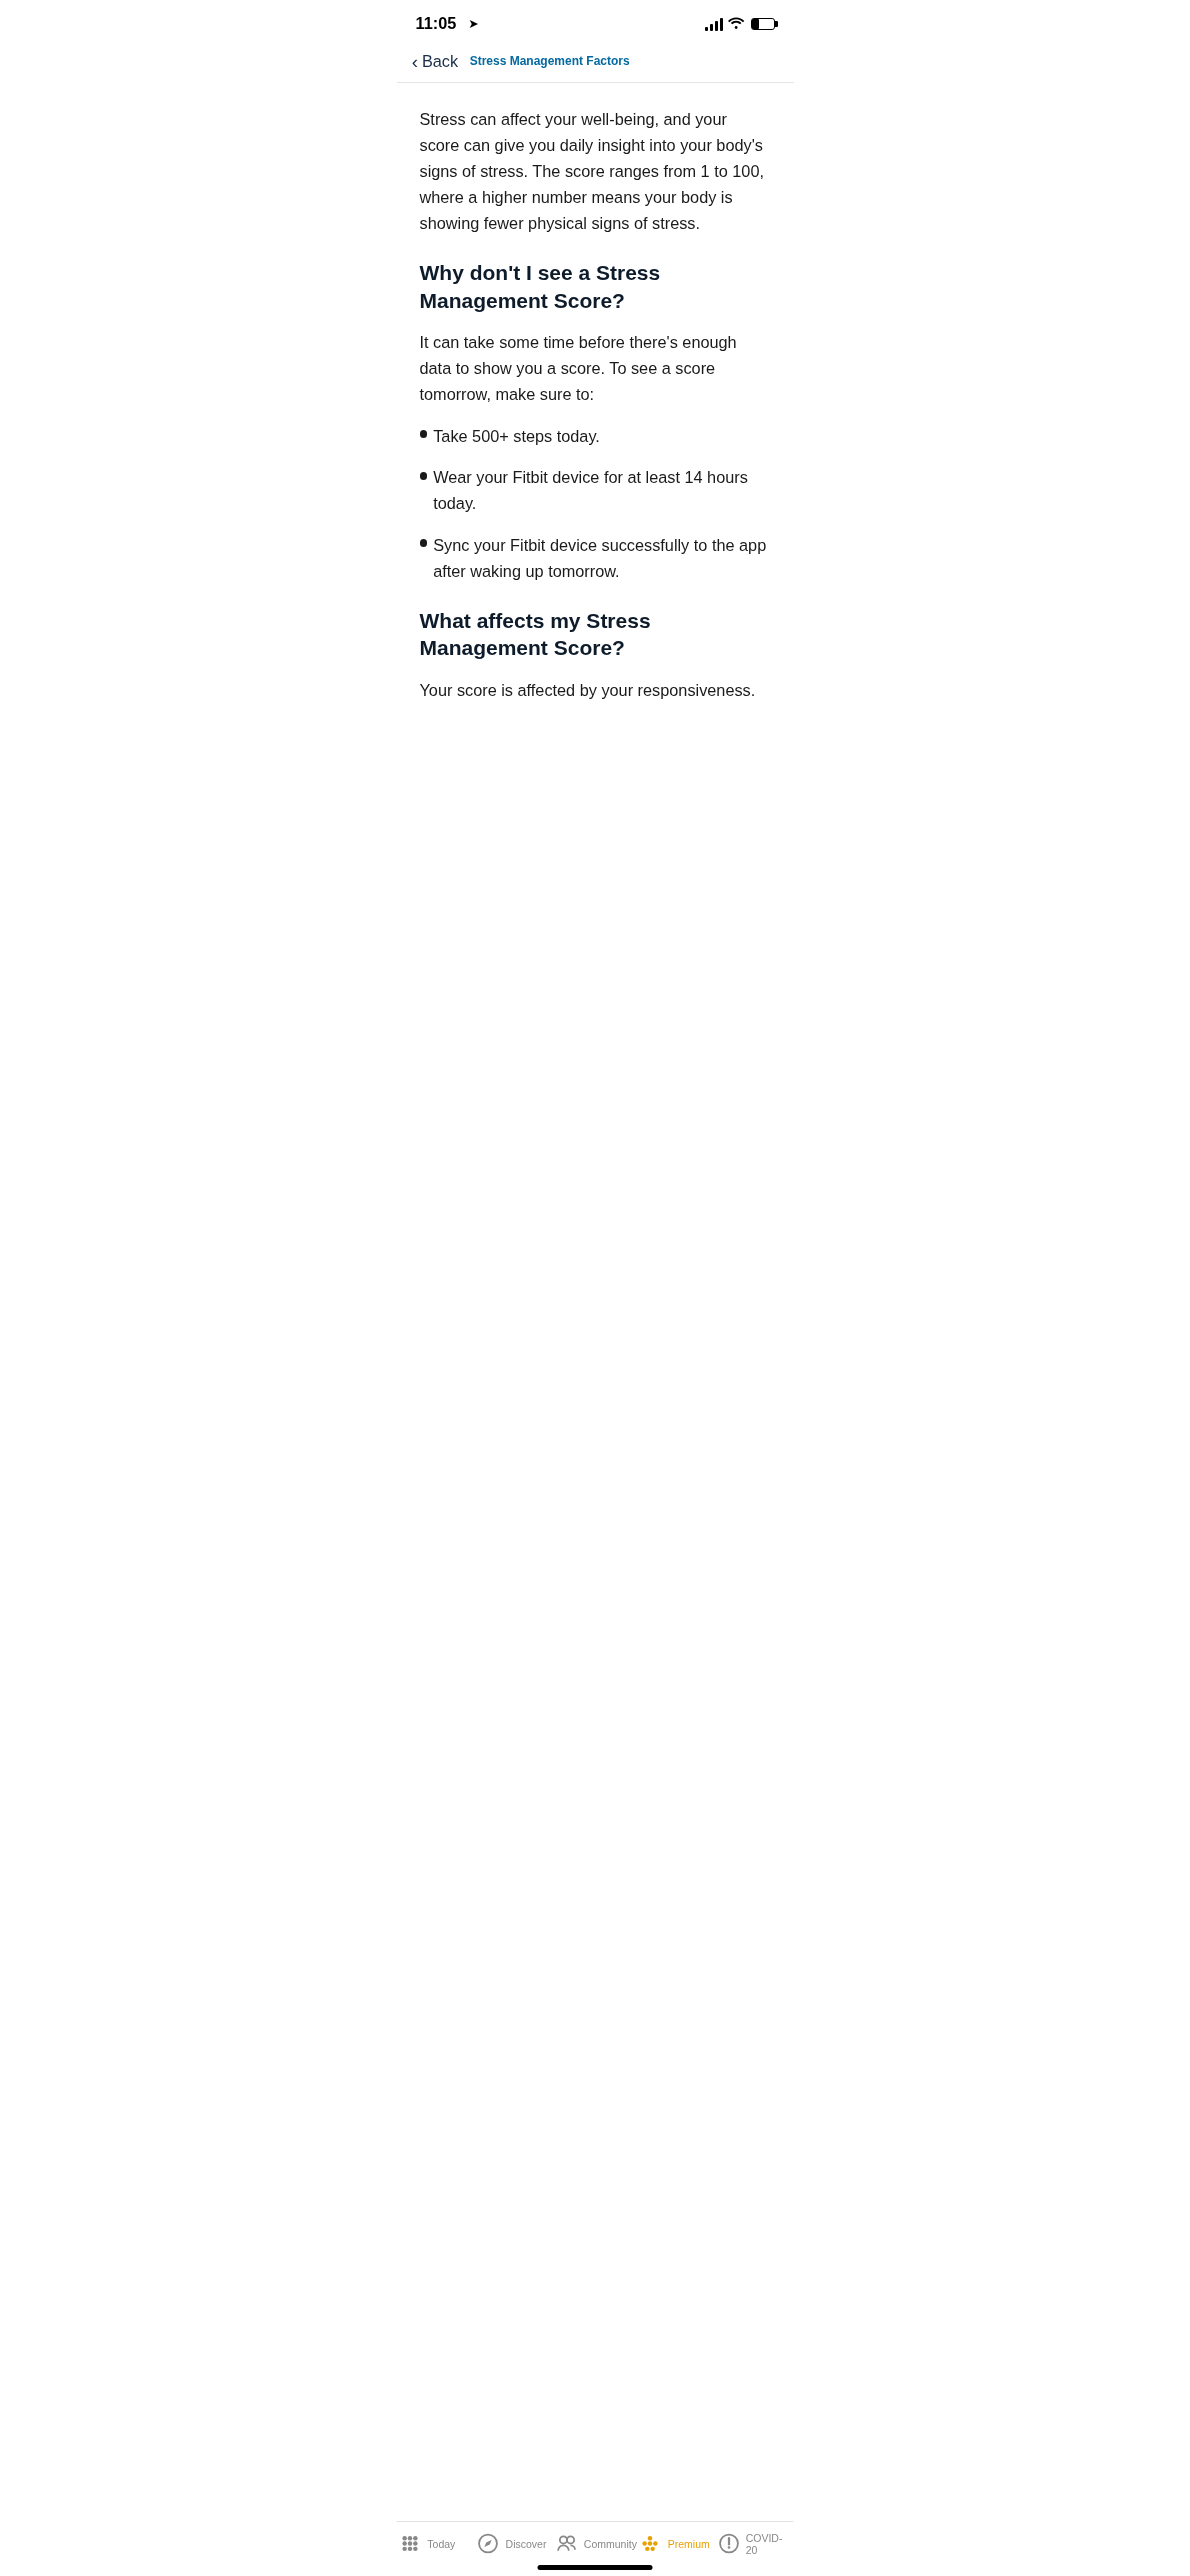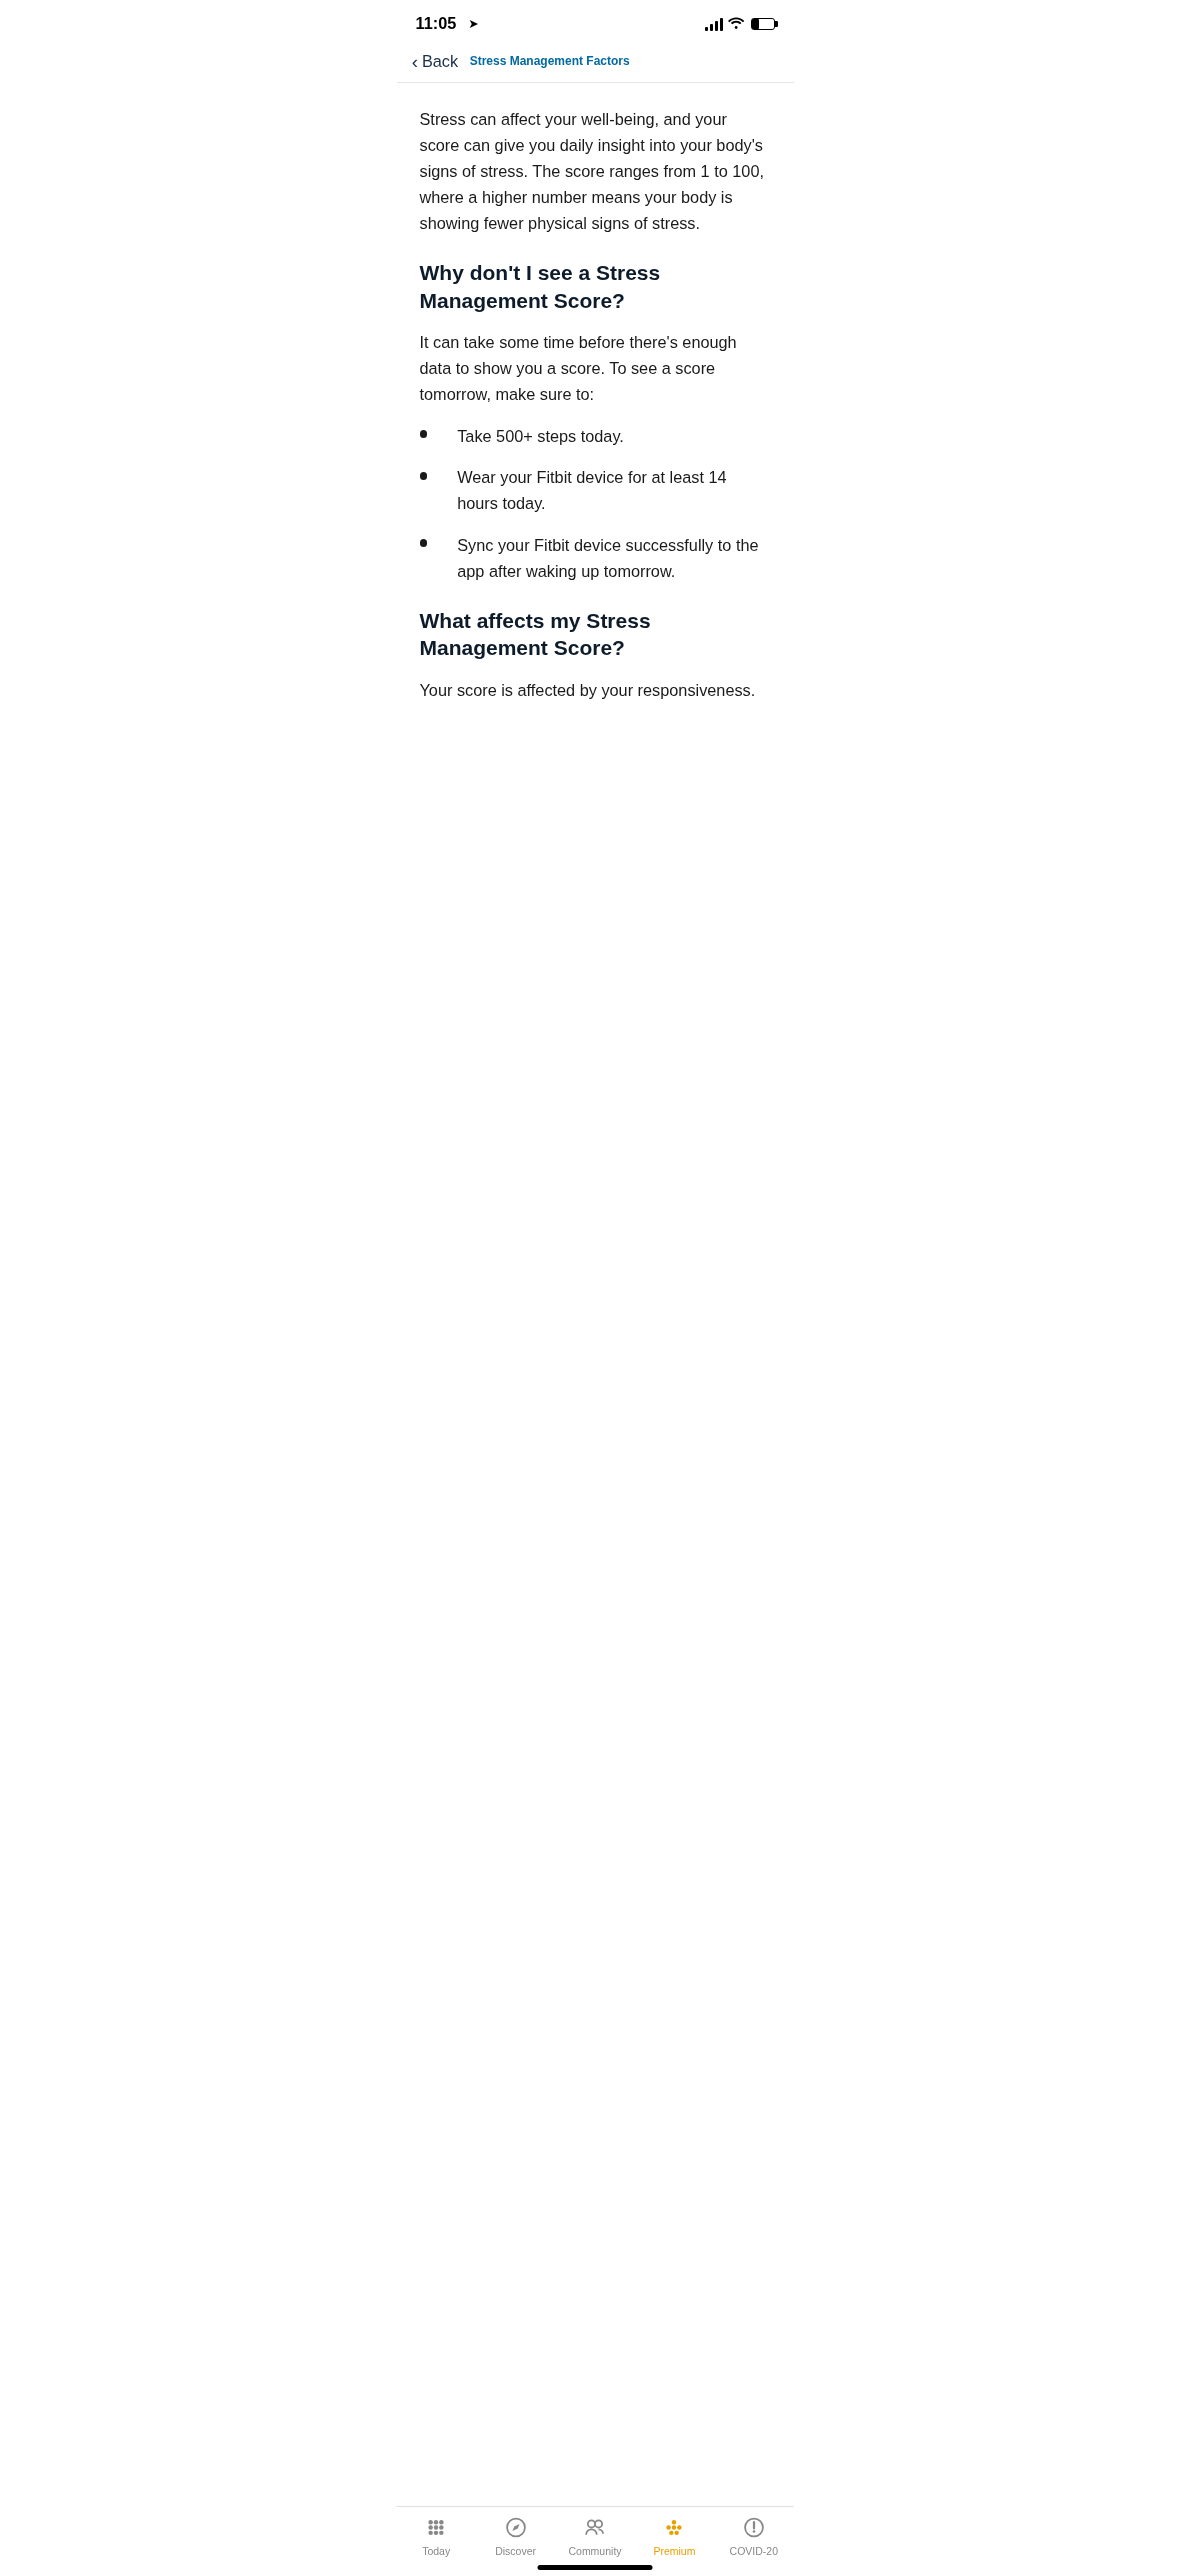--- a/index.html
+++ b/index.html
@@ -137,21 +137,21 @@
 
     .bullet-list {
       margin: 0 0 23px 0;
       padding: 0;
       list-style: none;
     }
 
     .bullet-list li {
       display: flex;
       align-items: flex-start;
-      gap: 30px;
+      gap: 6px;
       font-size: 16.3px;
       color: #1a1a1a;
       line-height: 1.6;
       margin-bottom: 15.3px;
     }
 
     .bullet-dot {
       width: 7.7px;
       height: 7.7px;
       background: #1a1a1a;
@@ -177,21 +177,21 @@
       border-top: 1px solid #e0e0e0;
       display: flex;
       justify-content: space-around;
       align-items: center;
       padding: 7.7px 0 19px 0;
       z-index: 100;
     }
 
     .tab-item {
       display: flex;
-      flex-direction: column;
+      flex-direction: row;
       align-items: center;
       gap: 3.8px;
       flex: 1;
       cursor: pointer;
     }
 
     .tab-icon {
       width: 27px;
       height: 27px;
       display: flex;

